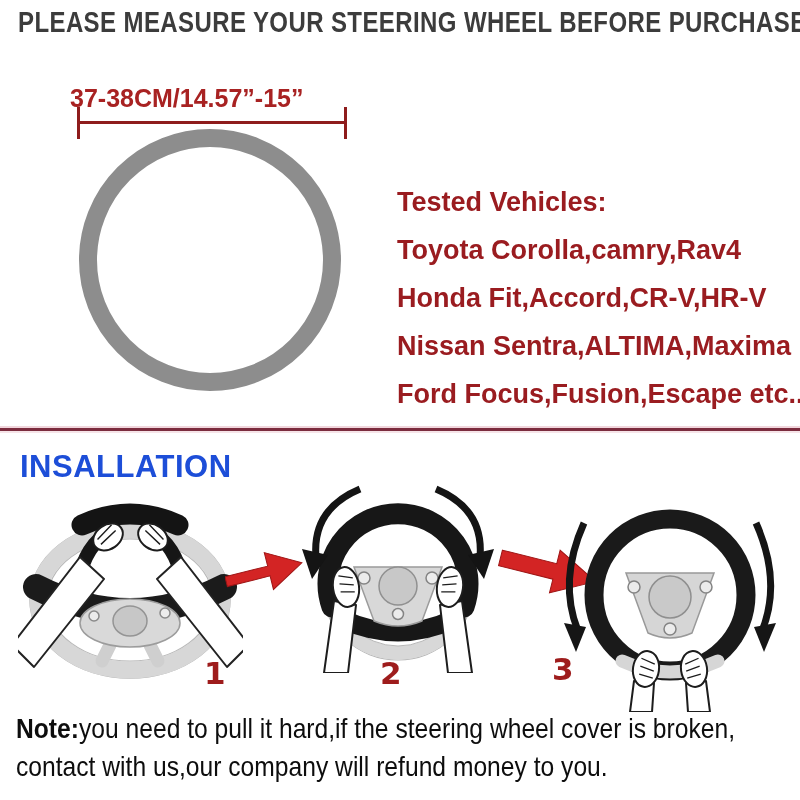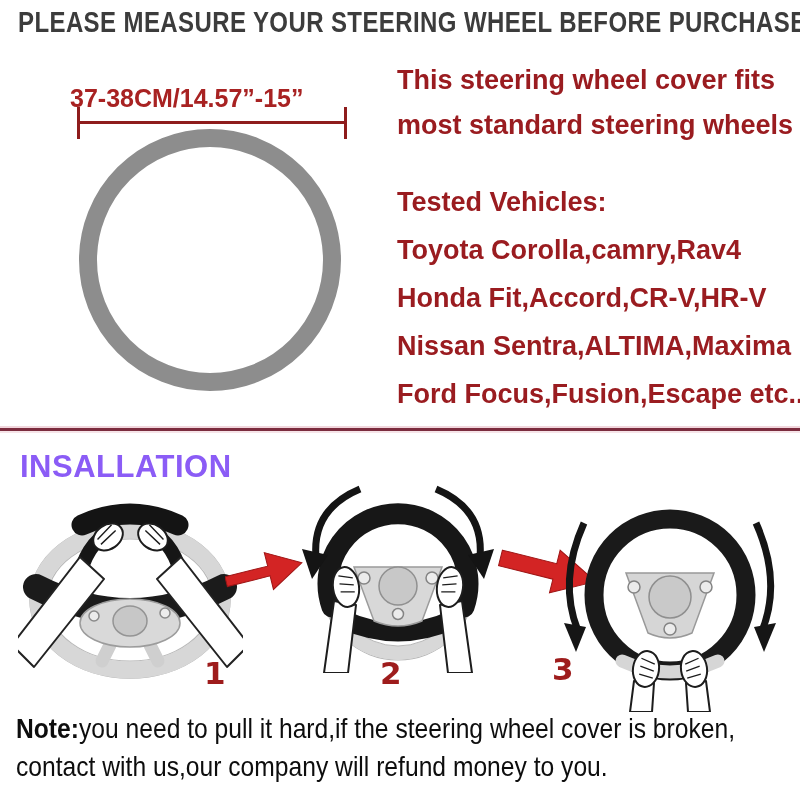--- a/index.html
+++ b/index.html
@@ -19,21 +19,21 @@
         border-radius:50%;background:#fff;}
   
   .fit-text{position:absolute;left:397px;top:58px;font-size:27px;font-weight:bold;
             color:#9a1c20;line-height:45px;white-space:nowrap;}
   .tested{position:absolute;left:397px;top:178px;font-size:27px;font-weight:bold;
           color:#9a1c20;line-height:48px;white-space:nowrap;}
   
   .divider{position:absolute;left:0;top:428px;width:800px;height:3px;background:#7b2c3e;
            box-shadow:0 -2px 0 #f1d6dc, 0 2px 0 #f6e4e8;}
   .install-heading{position:absolute;left:20px;top:449px;font-size:31px;font-weight:600;
-                   color:#8b5cf6;letter-spacing:.5px;}
+                   color:#1d4ed8;letter-spacing:.5px;}
   
   .stepsvg{position:absolute;}
   #step1{left:18px;top:495px;}
   #arrow1{left:225px;top:543px;}
   #step2{left:296px;top:483px;}
   #arrow2{left:497px;top:540px;}
   #step3{left:550px;top:497px;}
   .step-num{position:absolute;font-size:31px;font-weight:bold;color:#9e1c1c;
             font-family:"DejaVu Sans", sans-serif;}
   #num1{left:204px;top:655px;} #num2{left:380px;top:655px;} #num3{left:552px;top:651px;}
@@ -50,24 +50,20 @@
   <div class="title">PLEASE MEASURE YOUR STEERING WHEEL BEFORE PURCHASE</div>
 
   <div class="measure-label">37-38CM/14.57”-15”</div>
   <div class="bracket">
     <span class="tick left"></span>
     <span class="hline"></span>
     <span class="tick right"></span>
   </div>
   <div class="ring"></div>
 
-  <div class="fit-text">
-    <div>This steering wheel cover fits</div>
-    <div>most standard steering wheels</div>
-  </div>
   <div class="tested">
     <div>Tested Vehicles:</div>
     <div>Toyota Corolla,camry,Rav4</div>
     <div>Honda Fit,Accord,CR-V,HR-V</div>
     <div>Nissan Sentra,ALTIMA,Maxima</div>
     <div>Ford Focus,Fusion,Escape etc..</div>
   </div>
 
   <div class="divider"></div>
 

